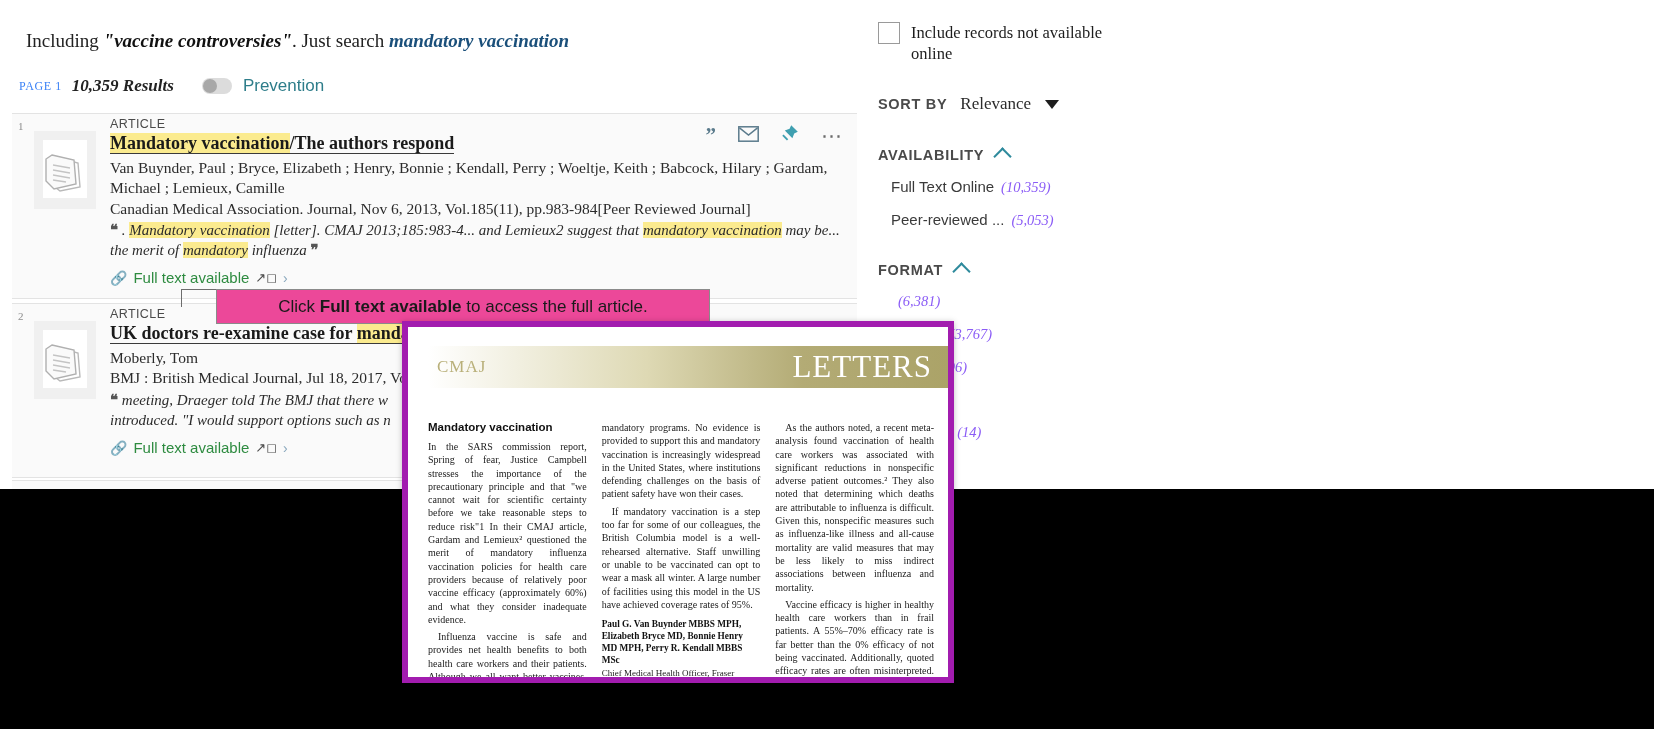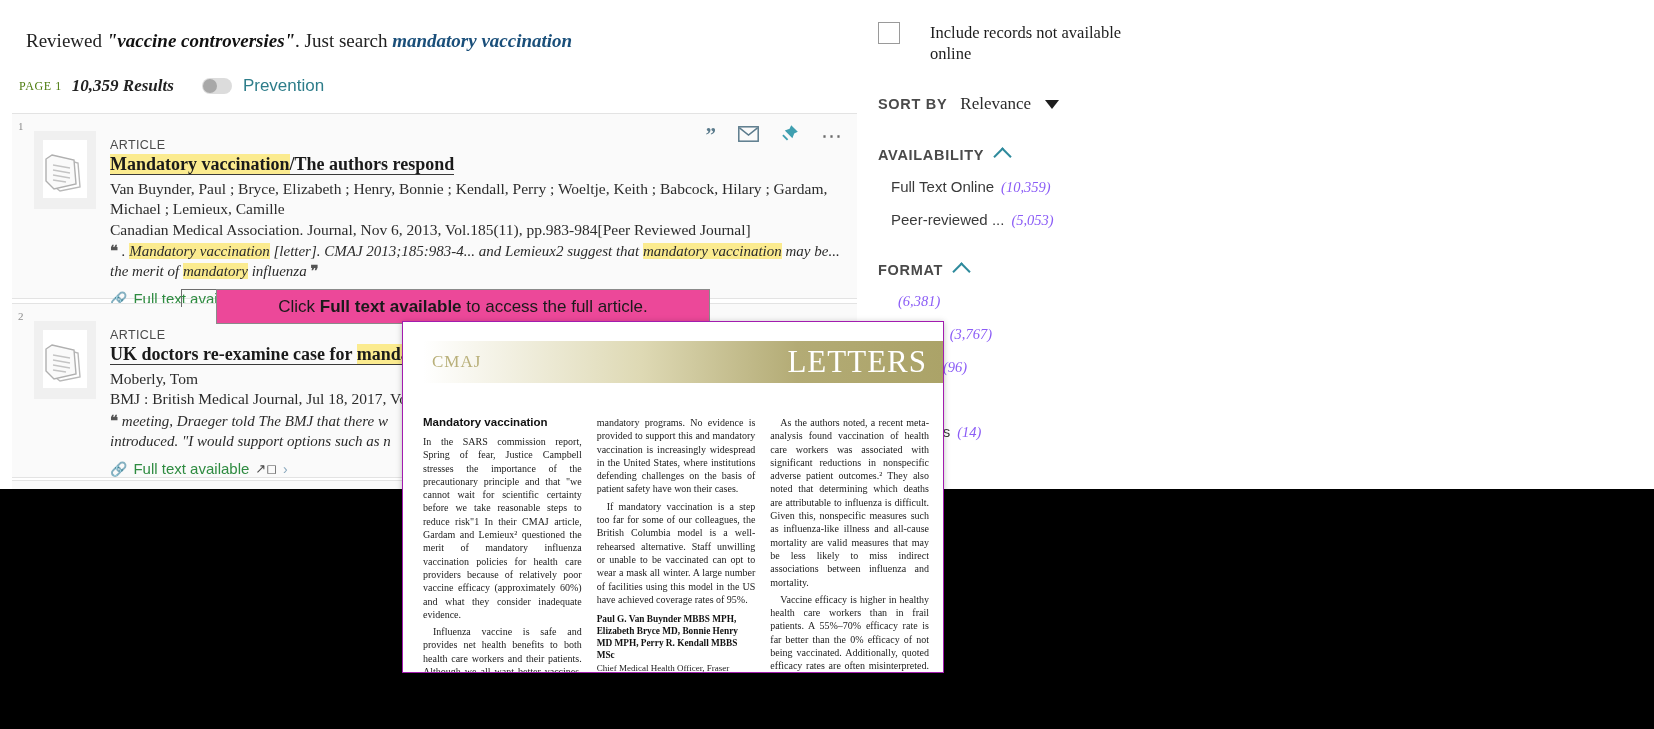--- a/index.html
+++ b/index.html
@@ -26,21 +26,21 @@
     font-family:"Liberation Serif", serif;
     font-size:19px;color:#222222;white-space:nowrap;
   }
   .including .q{font-weight:bold;font-style:italic;color:#111;}
   .including .link{font-weight:bold;font-style:italic;color:#1a4f7a;}
 
   
   .resbar{position:absolute;left:19px;top:76px;display:flex;align-items:center;}
   .resbar .page-label{
     font-family:"Liberation Serif", serif;
-    font-size:12px;letter-spacing:.6px;color:#4d7c0f;margin-right:10px;
+    font-size:12px;letter-spacing:.6px;color:#3b82f6;margin-right:10px;
   }
   .resbar .count{
     font-family:"Liberation Serif", serif;
     font-size:17px;font-style:italic;font-weight:bold;color:#222;margin-right:28px;
   }
   .toggle{
     width:30px;height:16px;border-radius:9px;background:#dcdcdc;position:relative;
     margin-right:11px;
   }
   .toggle::after{
@@ -65,21 +65,21 @@
   }
   .thumb{
     position:absolute;left:22px;top:17px;width:62px;height:78px;
     background:#f0f0f0;
   }
   .thumb .sheet{
     position:absolute;left:9px;top:9px;width:44px;height:58px;background:#ffffff;
   }
   .thumb svg{position:absolute;left:8px;top:12px;}
 
-  .rbody{position:absolute;left:98px;top:24px;right:10px;}
+  .rbody{position:absolute;left:98px;top:3px;right:10px;}
   .rtype{
     font-size:12.5px;letter-spacing:.4px;color:#4a4a4a;margin-bottom:2px;
   }
   .rtitle{
     font-family:"Liberation Serif", serif;
     font-size:18px;font-weight:bold;color:#1a1a1a;margin:0 0 3px 0;line-height:1.2;
   }
   .rtitle .hl{background:#fbeb8f;border-bottom:1px solid #3a3a3a;}
   .rtitle .uline{border-bottom:1px solid #3a3a3a;}
   .rauthors,.rsource{
@@ -102,21 +102,21 @@
 
   .ricons{position:absolute;right:14px;top:10px;display:flex;align-items:center;gap:22px;}
   .ricons .ic{color:#5b7b8c;cursor:pointer;line-height:1;}
 
   
   .facets{position:absolute;left:878px;top:0;width:244px;}
   .facet-title{
     font-family:"Liberation Serif", serif;
     font-size:25px;color:#1d1d1d;margin:14px 0 0 0;
   }
-  .chk-row{display:flex;align-items:flex-start;margin-top:22px;gap:19px;}
+  .chk-row{display:flex;align-items:flex-start;margin-top:22px;}
   .chkbox{
     width:20px;height:20px;border:1px solid #9a9a9a;background:#fff;flex:0 0 auto;margin-right:11px;
   }
   .chk-label{
     font-family:"Liberation Serif", serif;
     font-size:16.5px;color:#1d1d1d;line-height:1.28;width:210px;
   }
   .sortrow{display:flex;align-items:center;margin-top:30px;}
   .sort-label{font-size:14.5px;font-weight:bold;letter-spacing:.7px;color:#4a4a4a;margin-right:13px;}
   .sort-val{font-family:"Liberation Serif", serif;font-size:17px;color:#2b2b2b;margin-right:14px;}
@@ -147,21 +147,21 @@
   .leader{
     position:absolute;left:181px;top:289px;width:36px;height:1px;background:#6d6d6d;z-index:39;
   }
   .leader-v{
     position:absolute;left:181px;top:289px;width:1px;height:18px;background:#6d6d6d;z-index:39;
   }
 
   
   .preview{
     position:absolute;left:402px;top:321px;width:540px;height:350px;
-    background:#ffffff;border:1px solid #a21caf;
+    background:#ffffff;border:6px solid #a21caf;
     box-shadow:0 1px 6px rgba(0,0,0,.25);
     z-index:50;overflow:hidden;
   }
   .pv-band{
     position:absolute;left:20px;top:19px;right:0;height:42px;
     background:linear-gradient(to right,#ffffff 0%,#ded9b4 42%,#b3ab75 72%,#aba368 100%);
   }
   .pv-cmaj{
     position:absolute;left:29px;top:30px;
     font-family:"Liberation Serif", serif;font-size:17px;color:#b9b07a;letter-spacing:1px;
@@ -193,21 +193,21 @@
     font-family:"Liberation Serif", serif;
     font-size:9px;line-height:1.3;color:#1a1a1a;margin:0;
   }
 </style>
 </head>
 <body>
 
 <div id="app">
 
   <div class="including">
-    <span>Reviewed </span><span class="q">"vaccine controversies"</span><span>. Just search </span><span class="link">mandatory vaccination</span>
+    <span>Including </span><span class="q">"vaccine controversies"</span><span>. Just search </span><span class="link">mandatory vaccination</span>
   </div>
 
   <div class="resbar">
     <span class="page-label">PAGE 1</span>
     <span class="count">10,359 Results</span>
     <span class="toggle"></span>
     <span class="personalize">Prevention</span>
   </div>
 
   <div class="result" id="result-1">

